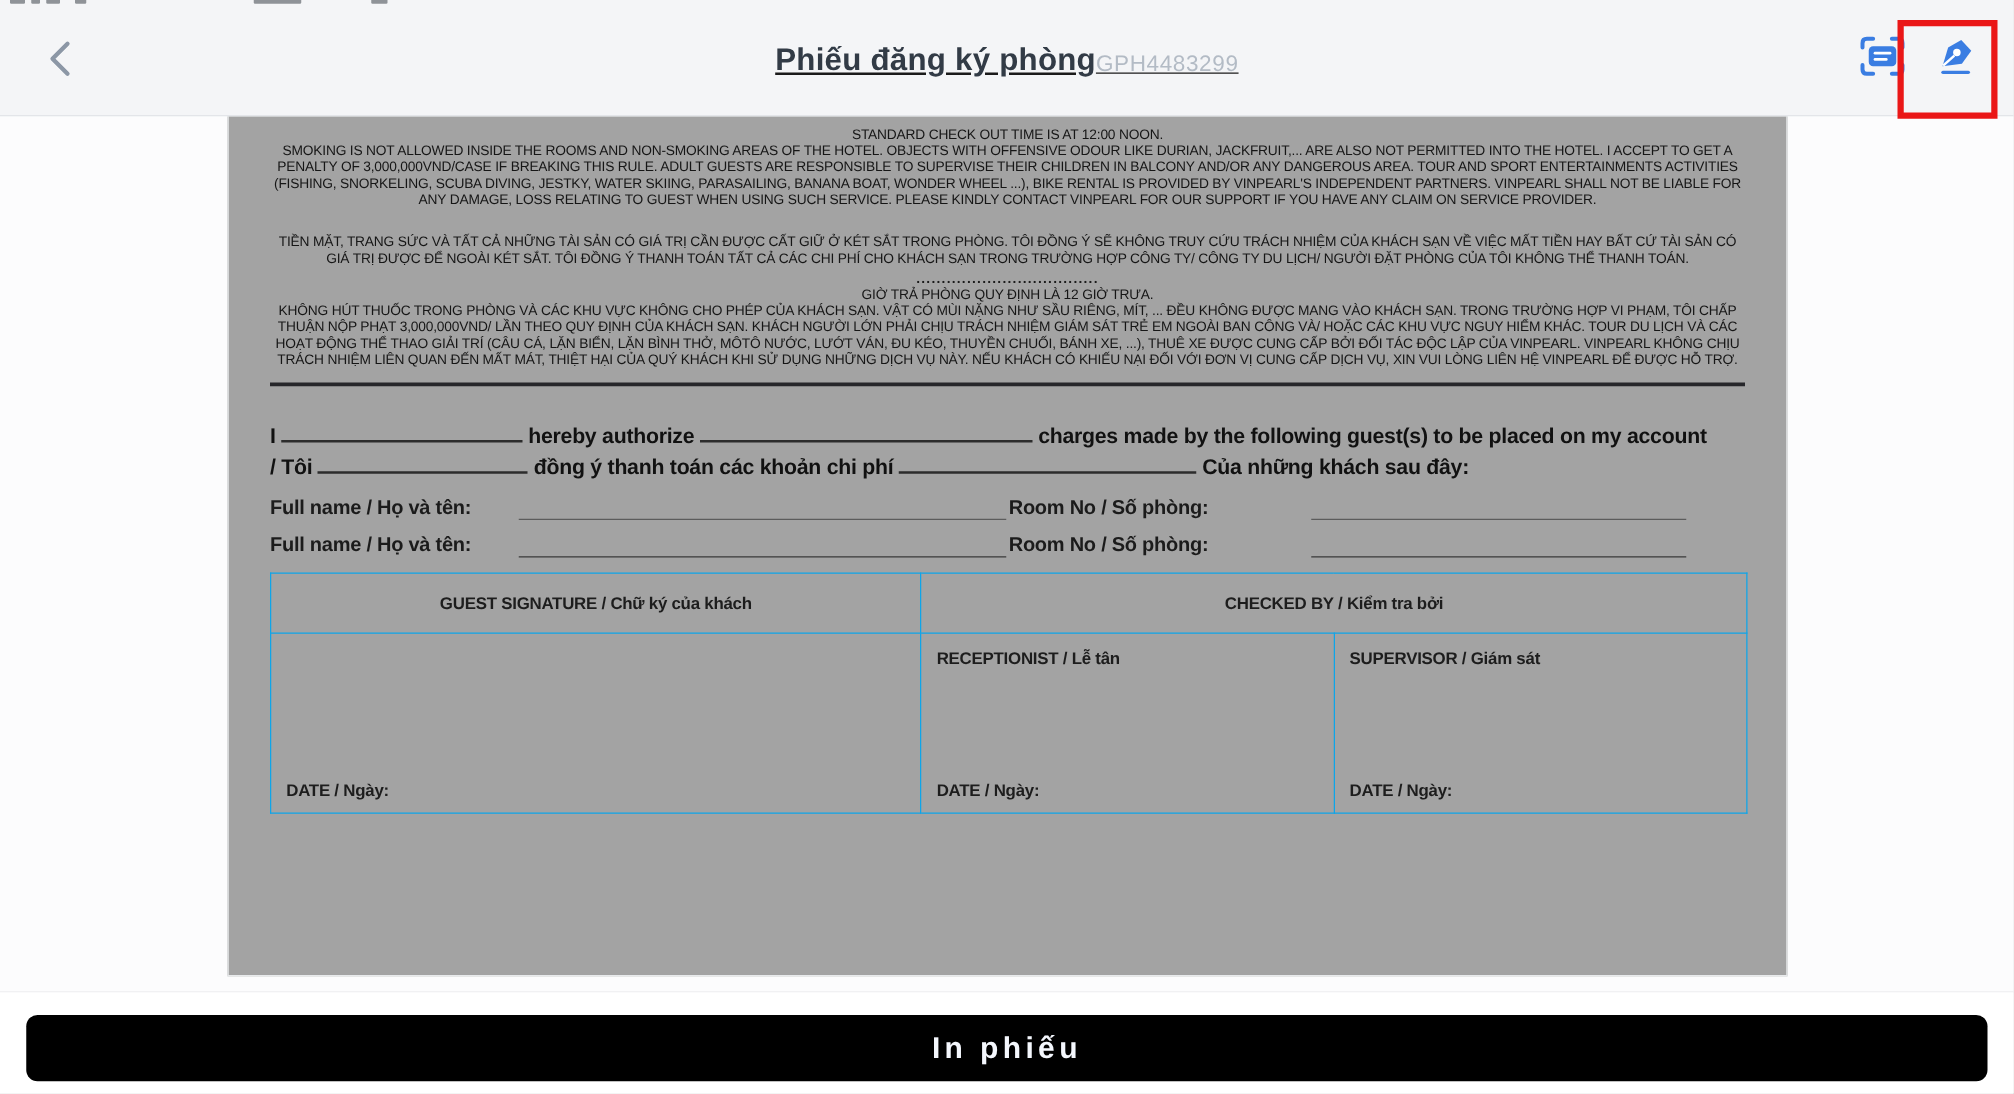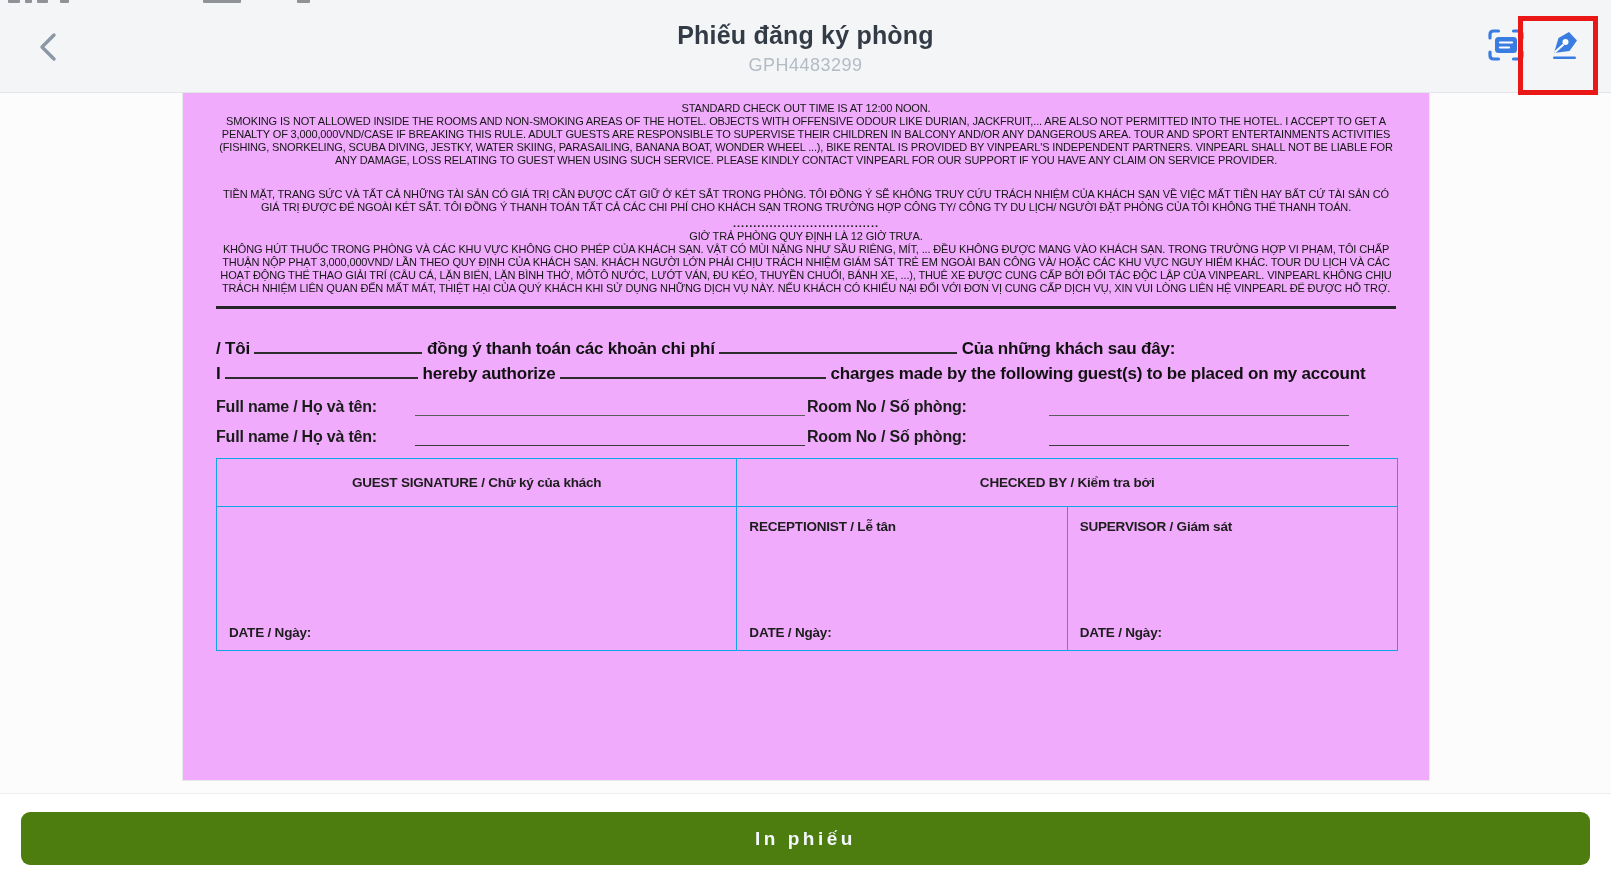--- a/index.html
+++ b/index.html
@@ -28,22 +28,22 @@
     border-bottom: 1px solid #e3e5e9;
     z-index: 10;
   }
   .back-btn {
     position: absolute; left: 26px; top: 26px; width: 44px; height: 44px;
     display: flex; align-items: center; justify-content: center;
     cursor: pointer; background: none; border: none;
   }
   .title-wrap {
     position: absolute; left: 0; top: 0; width: 100%; height: 93px;
-    display: flex; flex-direction: column; align-items: center; justify-content: center;
-    pointer-events: none; padding-top: 4px;
+    display: flex; flex-direction: row; align-items: center; justify-content: center;
+    pointer-events: none; padding-top: 4px; text-decoration: underline;
   }
   .doc-title { font-size: 25px; font-weight: 700; color: #323b46; letter-spacing: .2px; }
   .doc-subtitle { font-size: 18px; font-weight: 400; color: #b3bbc5; margin-top: 5px; letter-spacing: .5px; }
 
   .header-actions { position: absolute; right: 18px; top: 0; height: 93px; display: flex; align-items: center; }
   .icon-btn {
     width: 58px; height: 58px; display: flex; align-items: center; justify-content: center;
     background: none; border: none; cursor: pointer;
   }
   .annotation-box {
@@ -51,21 +51,21 @@
     border: 5px solid #ea1717; z-index: 20; pointer-events: none;
   }
 
   
   .content {
     position: absolute; top: 93px; left: 0; width: 1611px; height: 701px;
     background: #fcfcfd;
   }
   .page-card {
     position: absolute; left: 182px; top: 0; width: 1248px; height: 688px;
-    background: #f0abfc;
+    background: #a3a3a3;
     border-left: 1px solid #e8eaec; border-right: 1px solid #e8eaec; border-bottom: 1px solid #e8eaec;
     padding: 9px 33px 0 33px;
     overflow: hidden;
   }
   .content-bottom-rule {
     position: absolute; left: 0; top: 700px; width: 1611px; height: 1px; background: #ededef;
   }
 
   .terms {
     font-size: 11px; line-height: 13px; letter-spacing: -0.15px;
@@ -99,22 +99,22 @@
   .sig-table thead th { height: 48px; font-size: 13.5px; font-weight: 600; text-align: center; color: #1d1d1d; letter-spacing: -0.2px; }
   .sig-table tbody td { height: 144px; vertical-align: top; padding: 0; }
   .cell-inner { height: 100%; display: flex; flex-direction: column; justify-content: space-between; padding: 12px 10px 10px 12px; }
   .cell-role { font-size: 13.5px; font-weight: 600; color: #1d1d1d; letter-spacing: -0.2px; }
   .cell-date { font-size: 13.5px; font-weight: 600; color: #1d1d1d; letter-spacing: -0.2px; }
 
   
   .footer { position: absolute; top: 794px; left: 0; width: 1611px; height: 81px; background: #ffffff; }
   .print-btn {
     position: absolute; left: 21px; top: 18px; width: 1569px; height: 53px;
-    background: #4d7c0f; border: none; border-radius: 9px;
-    color: #f4f7fd; font-size: 19px; font-weight: 600; letter-spacing: 3.5px;
+    background: #000000; border: none; border-radius: 9px;
+    color: #f4f7fd; font-size: 24px; font-weight: 600; letter-spacing: 3.5px;
     font-family: "Liberation Sans", sans-serif; cursor: pointer;
   }
 </style>
 </head>
 <body>
 
 <div class="status-sliver">
   <i class="sl1"></i>
     <i class="sl2"></i>
     <i class="sl3"></i>
@@ -183,32 +183,32 @@
     <div class="terms">
       <span>GIỜ TRẢ PHÒNG QUY ĐỊNH LÀ 12 GIỜ TRƯA.</span><br>
       <span>KHÔNG HÚT THUỐC TRONG PHÒNG VÀ CÁC KHU VỰC KHÔNG CHO PHÉP CỦA KHÁCH SẠN. VẬT CÓ MÙI NẶNG NHƯ SẦU RIÊNG, MÍT, ... ĐỀU KHÔNG ĐƯỢC MANG VÀO KHÁCH SẠN. TRONG TRƯỜNG HỢP VI PHẠM, TÔI CHẤP THUẬN NỘP PHẠT 3,000,000VND/ LẦN THEO QUY ĐỊNH CỦA KHÁCH SẠN. KHÁCH NGƯỜI LỚN PHẢI CHỊU TRÁCH NHIỆM GIÁM SÁT TRẺ EM NGOÀI BAN CÔNG VÀ/ HOẶC CÁC KHU VỰC NGUY HIỂM KHÁC. TOUR DU LỊCH VÀ CÁC HOẠT ĐỘNG THỂ THAO GIẢI TRÍ (CÂU CÁ, LẶN BIỂN, LẶN BÌNH THỞ, MÔTÔ NƯỚC, LƯỚT VÁN, ĐU KÉO, THUYỀN CHUỐI, BÁNH XE, ...), THUÊ XE ĐƯỢC CUNG CẤP BỞI ĐỐI TÁC ĐỘC LẬP CỦA VINPEARL. VINPEARL KHÔNG CHỊU TRÁCH NHIỆM LIÊN QUAN ĐẾN MẤT MÁT, THIỆT HẠI CỦA QUÝ KHÁCH KHI SỬ DỤNG NHỮNG DỊCH VỤ NÀY. NẾU KHÁCH CÓ KHIẾU NẠI ĐỐI VỚI ĐƠN VỊ CUNG CẤP DỊCH VỤ, XIN VUI LÒNG LIÊN HỆ VINPEARL ĐỂ ĐƯỢC HỖ TRỢ.</span>
     </div>
 
     <div class="thick-rule"></div>
 
 
     <div class="auth-block">
       <div class="auth-line">
+        <span>I</span>
+        <span class="blank b190"></span>
+        <span>hereby authorize</span>
+        <span class="blank b265"></span>
+        <span>charges made by the following guest(s) to be placed on my account</span>
+      </div>
+      <div class="auth-line">
         <span>/ Tôi</span>
         <span class="blank b170"></span>
         <span>đồng ý thanh toán các khoản chi phí</span>
         <span class="blank b240"></span>
         <span>Của những khách sau đây:</span>
-      </div>
-      <div class="auth-line">
-        <span>I</span>
-        <span class="blank b190"></span>
-        <span>hereby authorize</span>
-        <span class="blank b265"></span>
-        <span>charges made by the following guest(s) to be placed on my account</span>
       </div>
     </div>
 
     <div class="name-row r1">
       <span class="lbl">Full name / Họ và tên:</span>
       <span class="nblank nb1"></span>
       <span class="lbl room-lbl">Room No / Số phòng:</span>
       <span class="nblank nb2"></span>
     </div>
     <div class="name-row r2">

